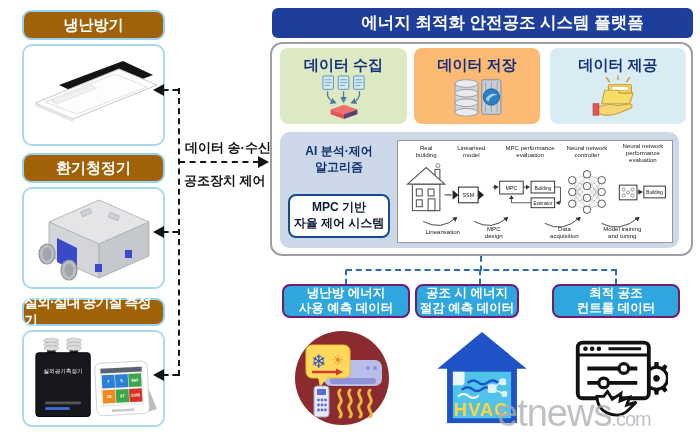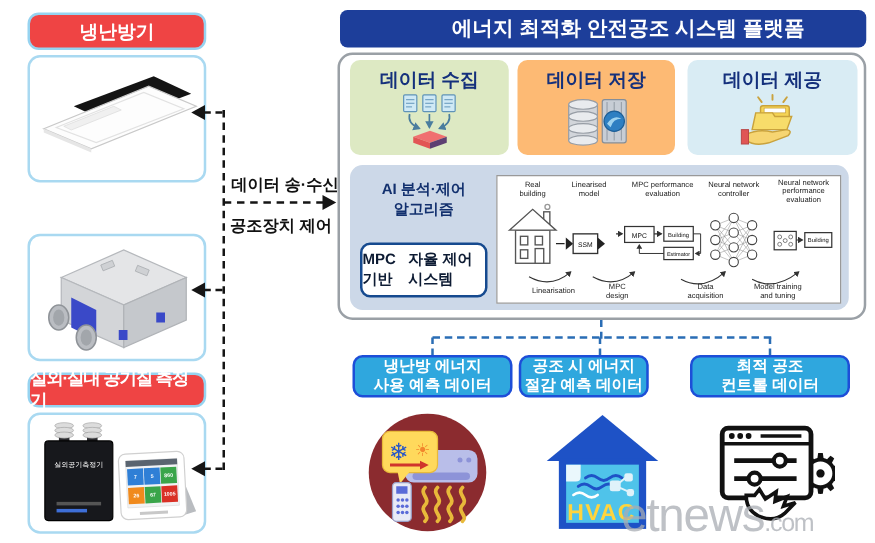--- a/index.html
+++ b/index.html
@@ -2,21 +2,21 @@
 <html><head>
 <meta charset="utf-8">
 <style>
   html,body{margin:0;padding:0;background:#fff;}
   #stage{position:relative;width:700px;height:434px;background:#ffffff;overflow:hidden;
          font-family:"Liberation Sans","DejaVu Sans",sans-serif;}
   #stage *{box-sizing:border-box;}
   svg{font-family:"Liberation Sans","DejaVu Sans",sans-serif;}
 
   
-  .dev-header{position:absolute;left:22px;width:143px;height:30px;background:#ef4444;
+  .dev-header{position:absolute;left:22px;width:143px;height:30px;background:#a16207;
     border:2px solid #96d3f0;border-radius:9px;color:#fff;font-weight:bold;font-size:15px;
     display:flex;align-items:center;justify-content:center;}
   .dev-body{position:absolute;left:22px;width:143px;background:#fff;border:2px solid #a9d9f1;
     border-radius:10px;display:flex;align-items:center;justify-content:center;}
 
   
   .vdash{position:absolute;width:0;border-left:2.5px dashed #151515;}
   .hdash{position:absolute;height:0;border-top:2.5px dashed #151515;}
   .bvdash{position:absolute;width:0;border-left:2.5px dashed #2a6db5;}
   .bhdash{position:absolute;height:0;border-top:2.5px dashed #2a6db5;}
@@ -33,28 +33,28 @@
   .pf-box{position:absolute;left:270px;top:42px;width:423px;height:214px;background:#fff;
     border:2px solid #9aa0a6;border-radius:12px;}
   .func{position:absolute;top:48px;height:76px;border-radius:8px;display:flex;
     flex-direction:column;align-items:center;padding-top:5px;justify-content:center;}
   .func .flabel{font-size:15px;font-weight:bold;color:#14307c;line-height:1.1;}
   .ai-box{position:absolute;left:280px;top:132px;width:399px;height:116px;background:#ccd8e8;
     border-radius:10px;}
   .ai-title{position:absolute;left:283px;top:144px;width:112px;text-align:center;
     font-size:12px;font-weight:bold;color:#12306e;line-height:1.3;}
   .mpc-badge{position:absolute;left:288px;top:194px;width:102px;height:44px;background:#fff;
-    border:2.5px solid #164a8f;border-radius:8px;display:flex;flex-direction:row;
+    border:2.5px solid #164a8f;border-radius:8px;display:flex;flex-direction:column;
     align-items:center;justify-content:center;font-size:12px;font-weight:bold;color:#0d1b33;
     line-height:1.3;}
   .diagram{position:absolute;left:397px;top:140px;width:276px;height:103px;background:#fff;
     border:1px solid #999;}
 
   
-  .out-box{position:absolute;top:284px;height:34px;background:#2fa7de;border:2px solid #1d4ed8;
+  .out-box{position:absolute;top:284px;height:34px;background:#2fa7de;border:2px solid #701a75;
     border-radius:8px;color:#fff;font-weight:bold;font-size:12.5px;line-height:1.2;
     display:flex;flex-direction:column;align-items:center;justify-content:center;}
   .oicon{position:absolute;}
 
   .watermark{position:absolute;left:497px;top:392px;color:#a9adb3;opacity:.75;font-weight:normal;
     white-space:nowrap;z-index:40;letter-spacing:-1px;}
   .watermark .big{font-size:38px;}
   .watermark .small{font-size:20px;}
 </style>
 </head>
@@ -68,20 +68,23 @@
   <div class="dev-body" style="top:44px;height:102px">
     <svg width="132" height="88" viewBox="0 0 130 88">
       <polygon points="30,34 94,10 124,24 60,48" fill="#141414"></polygon>
       <polygon points="6,52 90,18 128,34 44,68" fill="#fdfdfd" stroke="#c9c9c9" stroke-width="1"></polygon>
       <polygon points="16,51 86,23 118,36 48,63" fill="none" stroke="#e2e2e2" stroke-width="1"></polygon>
       <polygon points="22,50 62,34 68,37 28,53" fill="#f0f0f0" stroke="#dcdcdc" stroke-width="0.6"></polygon>
       <polygon points="6,52 44,68 44,71 6,55" fill="#e6e6e6"></polygon>
     </svg>
   </div>
 
+  <div class="dev-header" style="top:153px">
+    <span>환기청정기</span>
+  </div>
   <div class="dev-body" style="top:187px;height:102px">
     <svg width="132" height="92" viewBox="0 0 130 92">
       <polygon points="20,30 70,8 120,30 70,52" fill="#e4e5e7" stroke="#b5b8bc" stroke-width="1"></polygon>
       <polygon points="20,30 70,52 70,86 20,64" fill="#d3d5d8" stroke="#b5b8bc" stroke-width="1"></polygon>
       <polygon points="120,30 70,52 70,86 120,64" fill="#c5c8cc" stroke="#b0b3b7" stroke-width="1"></polygon>
       <rect x="52" y="18" width="10" height="5" fill="#cfd1d4" stroke="#aaadb1" stroke-width="0.6" transform="rotate(-22 57 20)"></rect>
       <rect x="80" y="22" width="10" height="5" fill="#cfd1d4" stroke="#aaadb1" stroke-width="0.6" transform="rotate(22 85 24)"></rect>
       <polygon points="28,46 48,56 48,80 28,70" fill="#3a49c8"></polygon>
       <ellipse cx="18" cy="62" rx="8" ry="10" fill="#babdc2" stroke="#8f9398" stroke-width="1.2"></ellipse>
       <ellipse cx="18" cy="62" rx="4.5" ry="6.5" fill="#a2a6ab"></ellipse>

